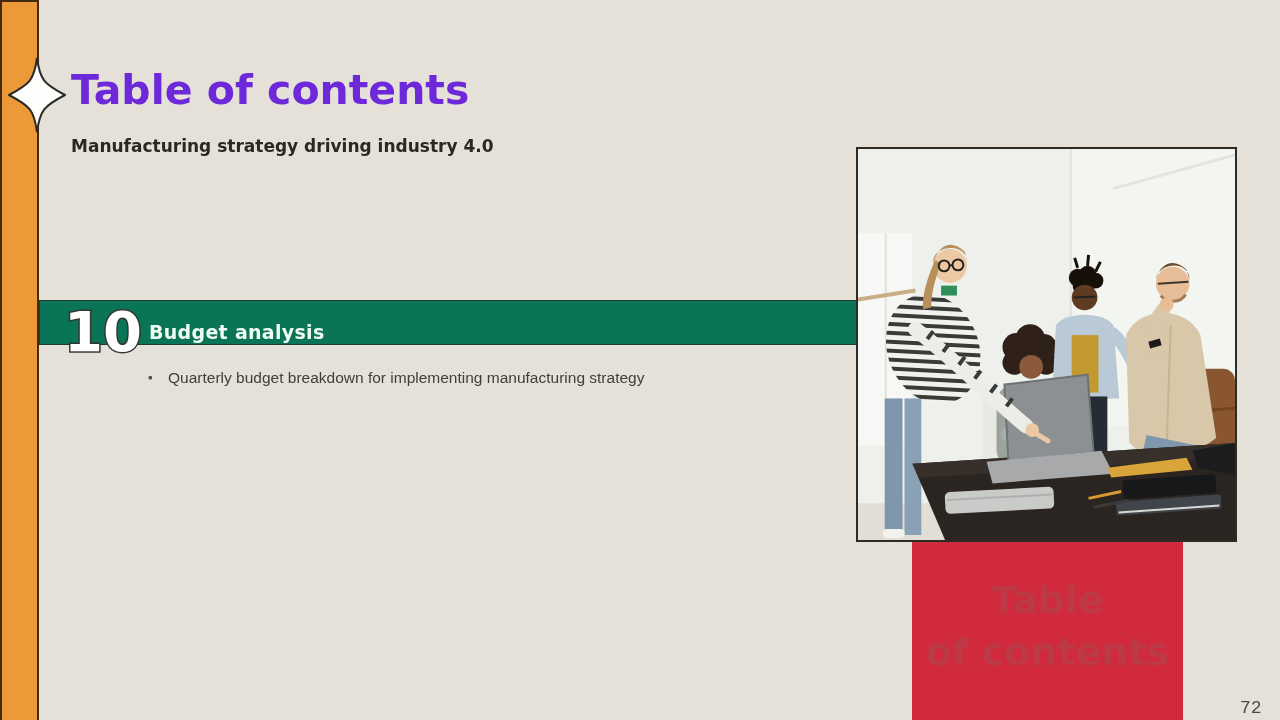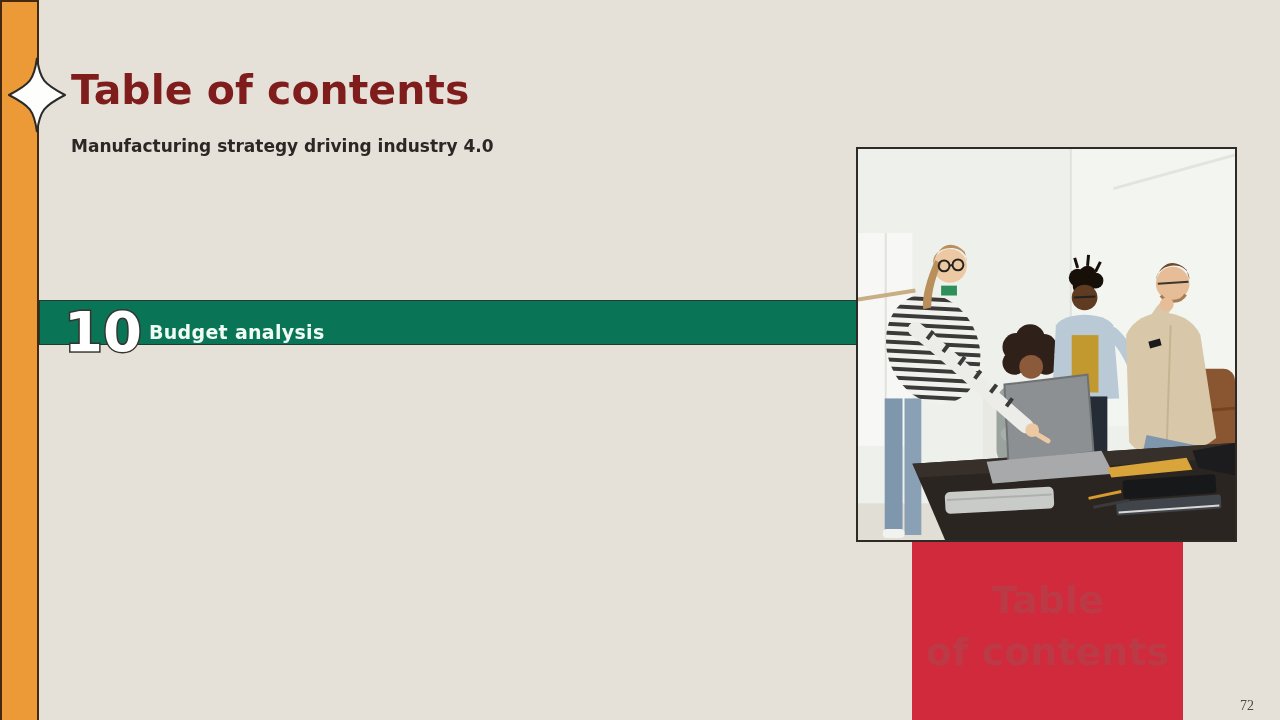--- a/index.html
+++ b/index.html
@@ -13,21 +13,21 @@
   
   .accent-bar{
     position:absolute;left:0;top:0;width:35px;height:720px;
     background:#EC9A38;border:2px solid #45290F;
   }
   
   .star{position:absolute;left:8px;top:57px;width:58px;height:76px;}
   
   .title{
     position:absolute;left:71px;top:66px;width:800px;
-    font-size:41px;font-weight:700;color:#7f1d1d;letter-spacing:0px;
+    font-size:41px;font-weight:700;color:#6d28d9;letter-spacing:0px;
   }
   .subtitle{
     position:absolute;left:71px;top:136px;width:800px;
     font-size:17px;font-weight:700;color:#2B2724;
   }
   
   .banner{
     position:absolute;left:39px;top:300px;width:818px;height:45px;
     background:#0A7456;border:1px solid #1E3B30;box-sizing:border-box;
   }
@@ -59,22 +59,22 @@
     position:absolute;left:912px;top:542px;width:271px;height:178px;
     background:#D02A3C;text-align:center;box-sizing:border-box;
     padding-top:32px;
   }
   .redbox .wm{
     font-size:38px;font-weight:700;line-height:52px;color:#BC3A46;
   }
   
   .page-number{
     position:absolute;left:1240px;top:698px;
-    font-family:Liberation Serif, serif;
-    font-size:14px;color:#4F4A44;
+    font-family:Liberation Mono, monospace;
+    font-size:18px;color:#4F4A44;
   }
 </style>
 </head>
 <body>
 
 <div class="slide">
 
   <div class="accent-bar"></div>
 
   <div class="star">
@@ -87,20 +87,21 @@
   <div class="subtitle">Manufacturing strategy driving industry 4.0</div>
 
   <div class="banner">
     <svg class="banner-number" viewBox="0 0 110 66">
       <text x="55" y="52" text-anchor="middle" font-family="DejaVu Sans, Liberation Sans, sans-serif" font-size="56" font-weight="700" fill="#FFFFFF" stroke="#35342F" stroke-width="3" paint-order="stroke">10</text>
     </svg>
     <div class="banner-heading">Budget analysis</div>
   </div>
 
   <ul class="bullets">
+    <li>Quarterly budget breakdown for implementing manufacturing strategy</li>
   </ul>
 
   <div class="photo">
     <svg viewBox="0 0 381 395">
       <defs>
         <pattern id="stripes" patternUnits="userSpaceOnUse" width="9" height="9" patternTransform="rotate(25)">
           <rect width="9" height="9" fill="#F1F1EE"></rect>
           <rect width="9" height="4" fill="#3A3A38"></rect>
         </pattern>
       </defs>

